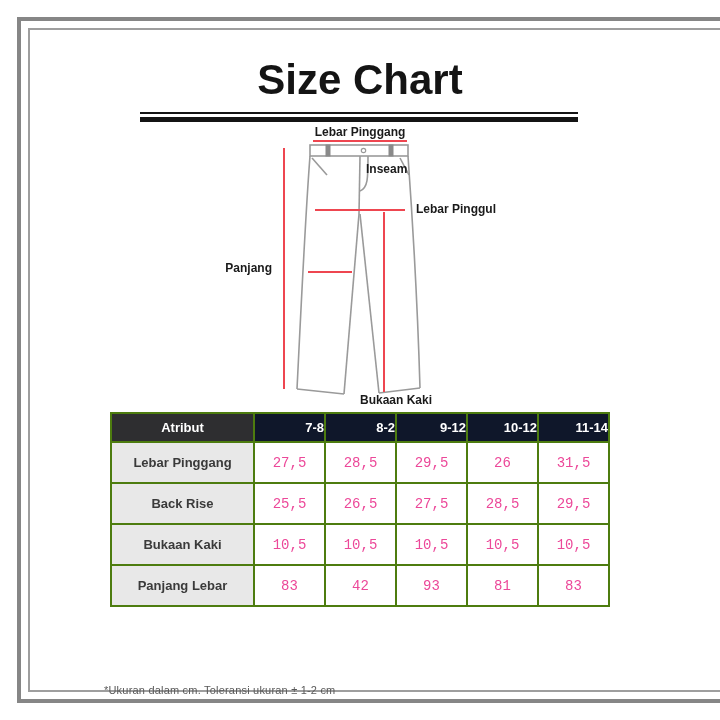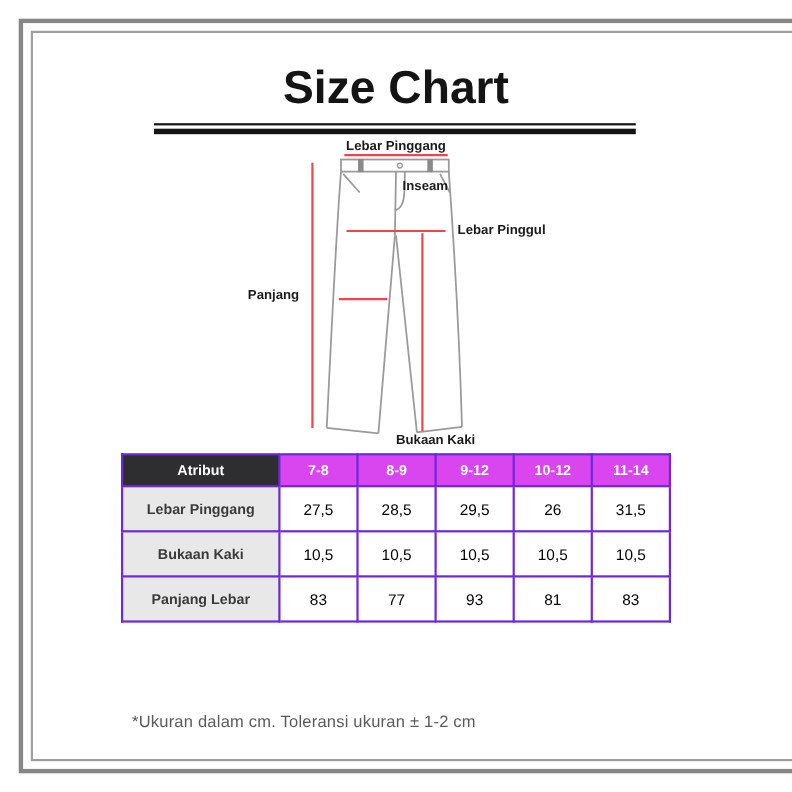--- a/index.html
+++ b/index.html
@@ -24,33 +24,33 @@
   .rule-thick{position:absolute;left:140px;top:117px;width:438px;height:5px;background:#141414;}
   .diagram-svg{position:absolute;left:0;top:0;width:720px;height:720px;}
   .diagram-svg text{
     font-family:"Liberation Sans", sans-serif;font-size:12px;font-weight:bold;fill:#1a1a1a;
   }
   .size-table{
     position:absolute;left:110px;top:412px;border-collapse:collapse;
     table-layout:fixed;width:500px;
   }
   .size-table th,.size-table td{
-    border:2px solid #6d28d9;text-align:center;vertical-align:middle;padding:0;
+    border:2px solid #4d7c0f;text-align:center;vertical-align:middle;padding:0;
   }
   .size-table thead th{height:27px;color:#ffffff;font-size:13px;font-weight:bold;}
   .size-table thead th.attr-head{background:#2e2e30;}
-  .size-table thead th.size-head{background:#d946ef;}
+  .size-table thead th.size-head{background:#0f172a;text-align:right;}
   .size-table tbody th{
     height:39px;background:#e8e8e8;color:#3a3a3a;font-size:13px;font-weight:bold;
   }
-  .size-table tbody td{height:39px;background:#ffffff;color:#000000;font-size:14px;}
+  .size-table tbody td{height:39px;background:#ffffff;color:#ec4899;font-size:14px;font-family:Liberation Mono, monospace;}
   .col-attr{width:143px;}
   .col-size{width:71px;}
   .footnote{
-    position:absolute;left:104px;top:648px;font-size:15px;color:#5a5a5a;letter-spacing:0.2px;margin-left:16px;
+    position:absolute;left:104px;top:684px;font-size:11px;color:#5a5a5a;letter-spacing:0.2px;
   }
 </style>
 </head>
 <body>
 
 <div class="page">
 
   <div class="frame-outer"></div>
   <div class="frame-inner"></div>
 
@@ -100,47 +100,55 @@
         <col class="col-size">
         <col class="col-size">
       <col class="col-size">
         <col class="col-size">
         <col class="col-size">
     </colgroup>
     <thead>
       <tr>
         <th class="attr-head">Atribut</th>
         <th class="size-head">7-8</th>
-        <th class="size-head">8-9</th>
+        <th class="size-head">8-2</th>
         <th class="size-head">9-12</th>
         <th class="size-head">10-12</th>
         <th class="size-head">11-14</th>
       </tr>
     </thead>
     <tbody>
       <tr>
         <th>Lebar Pinggang</th>
         <td>27,5</td>
         <td>28,5</td>
         <td>29,5</td>
         <td>26</td>
         <td>31,5</td>
       </tr>
       <tr>
+        <th>Back Rise</th>
+        <td>25,5</td>
+        <td>26,5</td>
+        <td>27,5</td>
+        <td>28,5</td>
+        <td>29,5</td>
+      </tr>
+      <tr>
         <th>Bukaan Kaki</th>
         <td>10,5</td>
         <td>10,5</td>
         <td>10,5</td>
         <td>10,5</td>
         <td>10,5</td>
       </tr>
       <tr>
         <th>Panjang Lebar</th>
         <td>83</td>
-        <td>77</td>
+        <td>42</td>
         <td>93</td>
         <td>81</td>
         <td>83</td>
       </tr>
     </tbody>
   </table>
 
   <div class="footnote">*Ukuran dalam cm. Toleransi ukuran ± 1-2 cm</div>
 
 </div>

